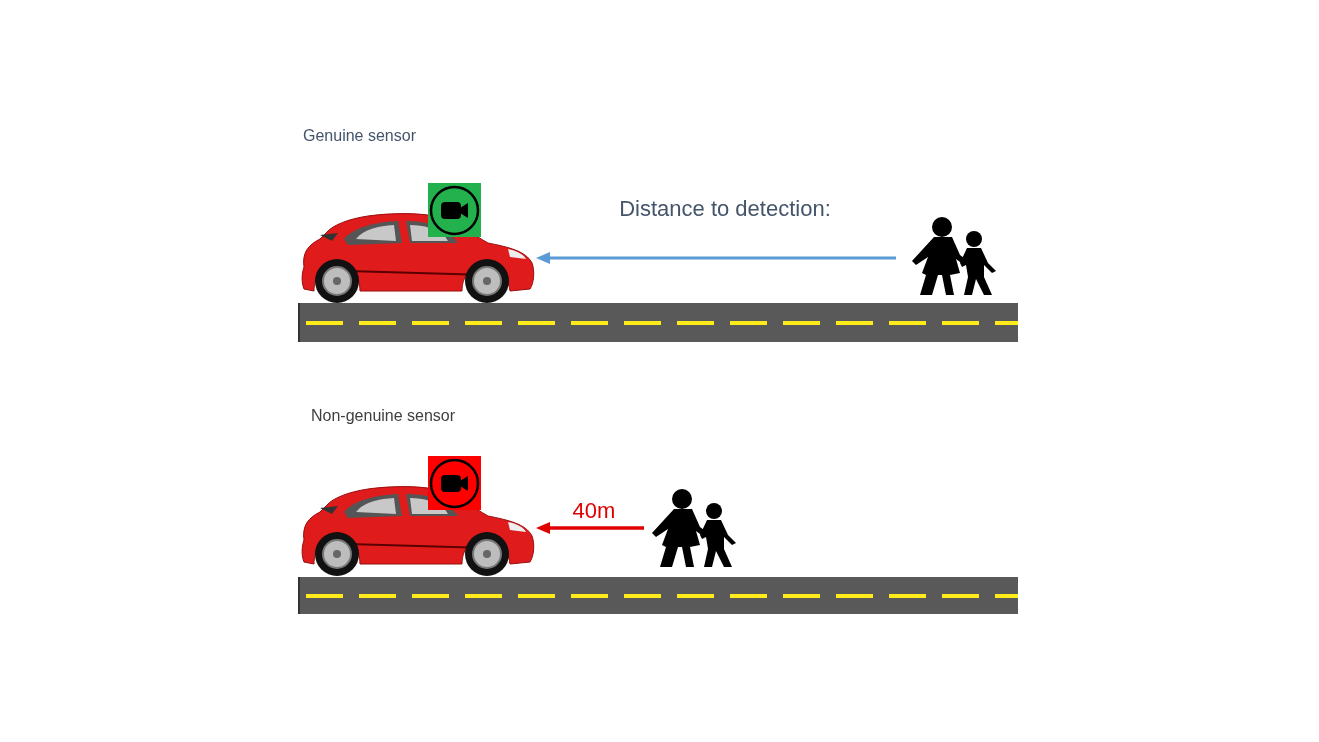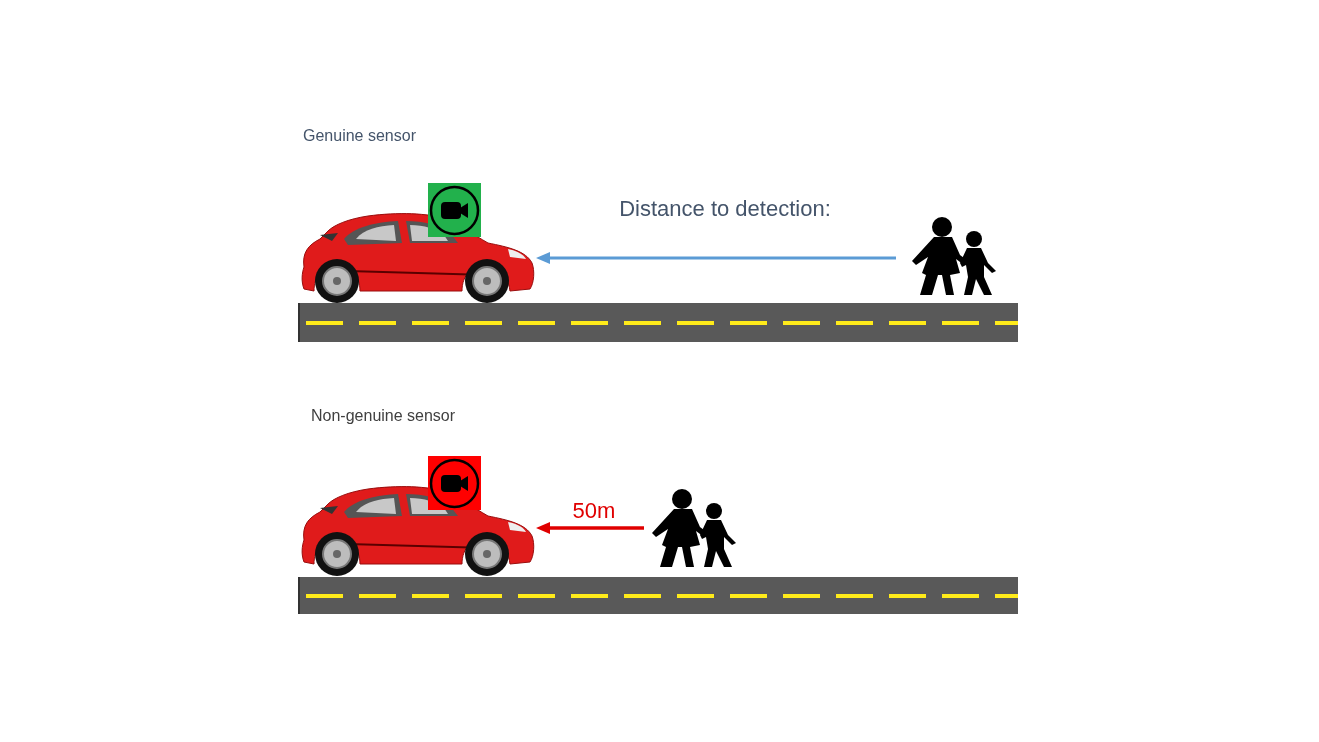--- a/index.html
+++ b/index.html
@@ -82,21 +82,21 @@
   </svg>
 
   <div class="abs" style="left:428px; top:456px; width:53px; height:54px; background:#ff0000;">
     <svg style="left:1px; top:2px;" width="51" height="51" viewBox="0 0 51 51">
       <circle cx="25.5" cy="25.5" r="23.5" fill="none" stroke="#000" stroke-width="2.5"></circle>
       <rect x="12" y="17" width="20" height="17" rx="4" fill="#000"></rect>
       <path d="M31 23 L39 18 L39 33 L31 28 Z" fill="#000"></path>
     </svg>
   </div>
 
-  <div class="abs label" style="left:554px; top:496px; width:80px; color:#e00000;">50m</div>
+  <div class="abs label" style="left:554px; top:496px; width:80px; color:#e00000;">40m</div>
 
   <svg style="left:536px; top:520px;" width="110" height="16" viewBox="0 0 110 16">
     <line x1="12" y1="8" x2="108" y2="8" stroke="#e00000" stroke-width="3.5"></line>
     <path d="M0 8 L14 2 L14 14 Z" fill="#e00000"></path>
   </svg>
 
   <svg style="left:652px; top:487px;" width="88" height="85" viewBox="0 0 88 85">
     <circle cx="30" cy="12" r="10" fill="#000"></circle>
     <path d="M22 22 L40 22 L48 40 L56 46 L52 50 L44 44 L48 58 L38 60 L42 80 L34 80 L30 60 L26 60 L20 80 L8 80 L14 60 L10 58 L16 42 L4 50 L0 46 Z" fill="#000"></path>
     <circle cx="62" cy="24" r="8" fill="#000"></circle>

